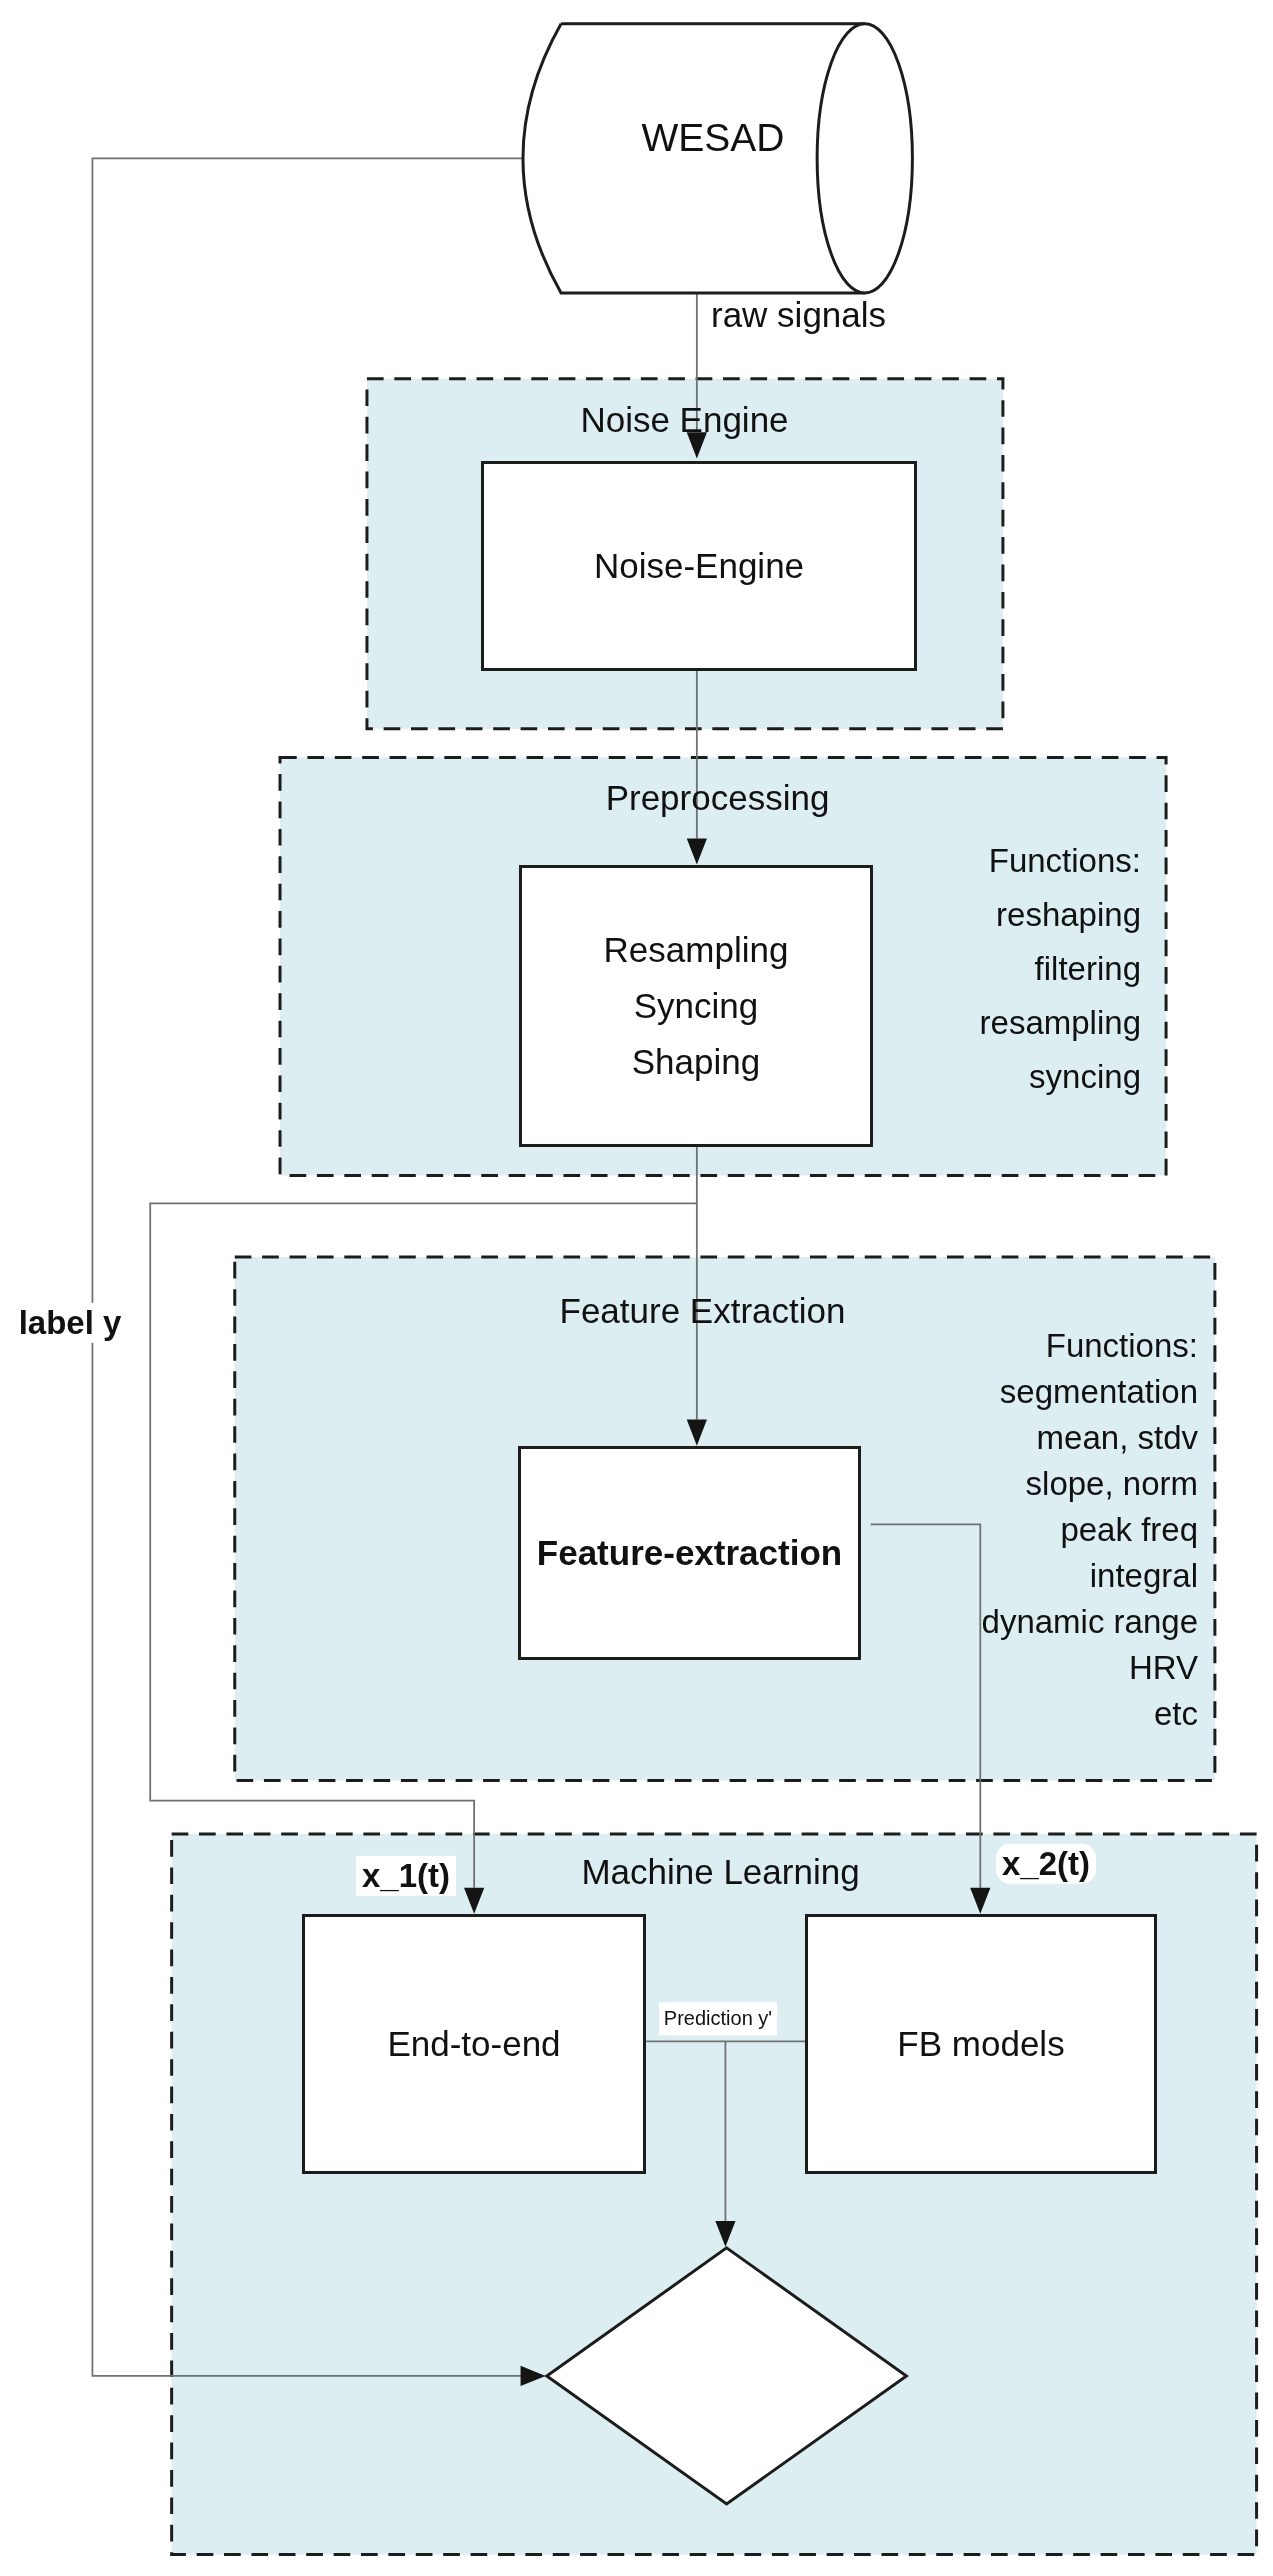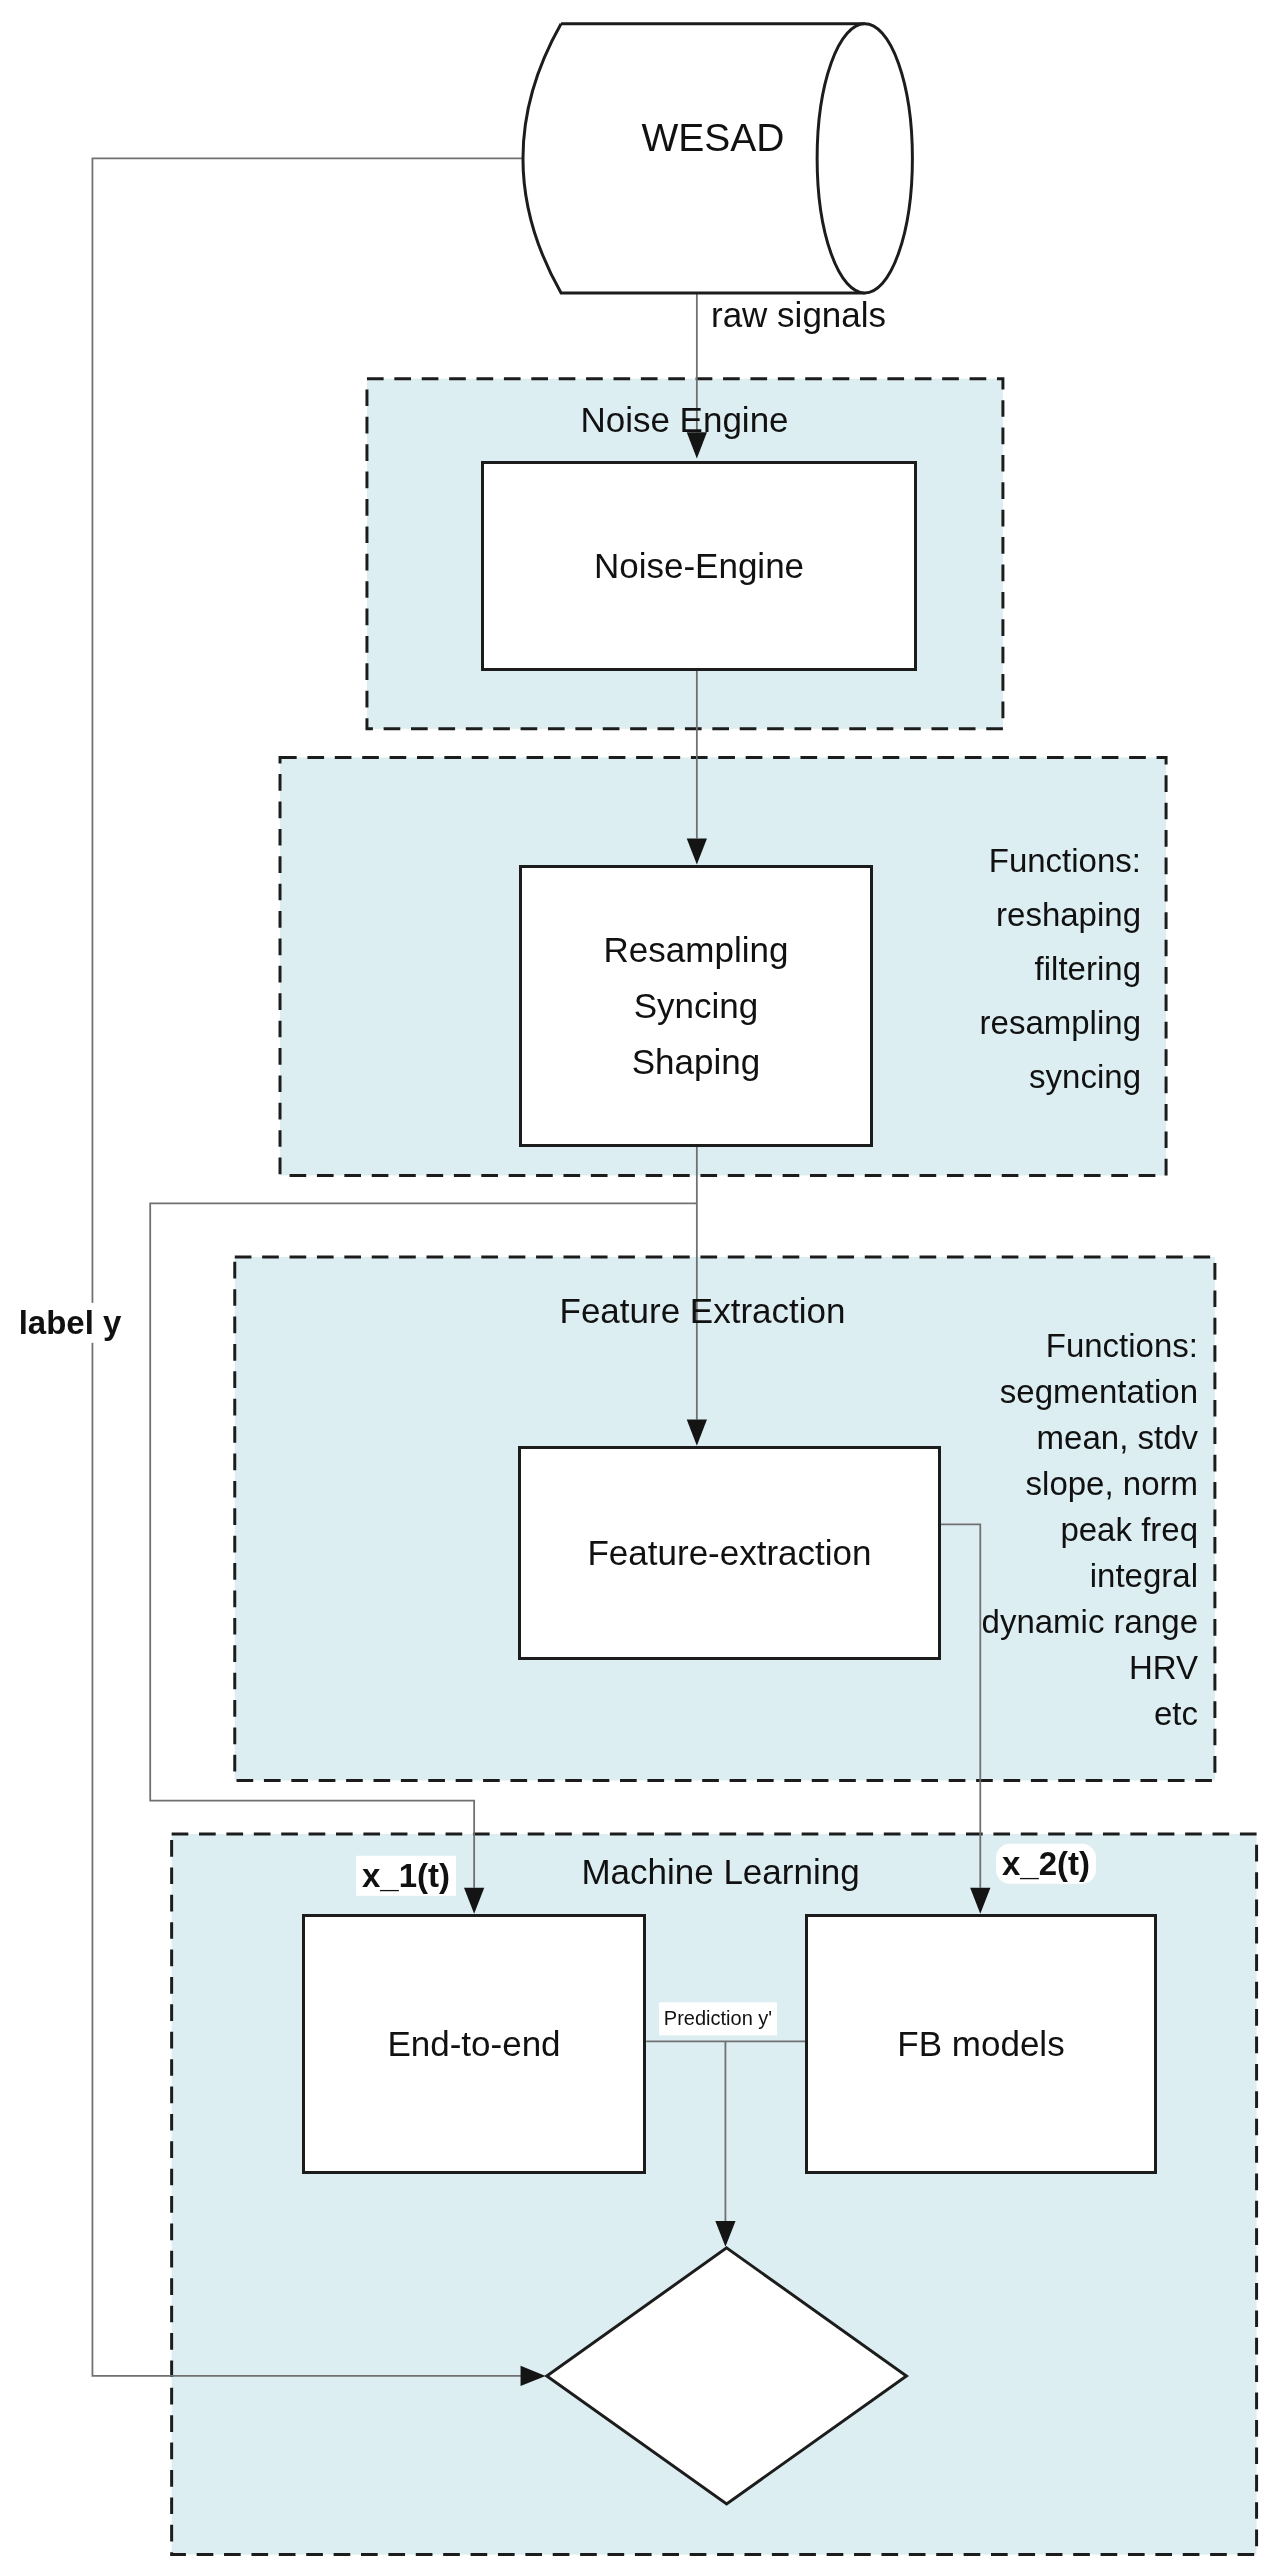--- a/index.html
+++ b/index.html
@@ -94,40 +94,41 @@
   </svg>
 
   <div id="wesad-label">WESAD</div>
 
   <div class="freetext" style="left:711px;top:295px;">raw signals</div>
   <div class="edge-label center-anchor" style="left:70px;top:1323px;">label y</div>
 
   <div class="section-title" style="left:476px;top:398px;">Noise Engine</div>
   <div class="node" style="left:481px;top:461px;width:436px;height:210px;">Noise-Engine</div>
 
+  <div class="section-title" style="left:509px;top:776px;">Preprocessing</div>
   <div class="func-list func-pp" style="right:133px;top:834px;">Functions:
 reshaping
 filtering
 resampling
 syncing</div>
   <div class="node" style="left:519px;top:865px;width:354px;height:282px;">Resampling
 Syncing
 Shaping</div>
 
   <div class="section-title" style="left:494px;top:1289px;">Feature Extraction</div>
   <div class="func-list func-fe" style="right:76px;top:1323px;">Functions:
 segmentation
 mean, stdv
 slope, norm
 peak freq
 integral
 dynamic range
 HRV
 etc</div>
-  <div class="node" style="left:518px;top:1446px;width:423px;height:214px;">Feature-extraction</div>
+  <div class="node" style="left:518px;top:1446px;width:343px;height:214px;font-weight:bold;">Feature-extraction</div>
 
   <div class="section-title" style="left:512px;top:1850px;">Machine Learning</div>
   <div class="edge-label center-anchor" style="left:406px;top:1876px;">x_1(t)</div>
   <div class="edge-label center-anchor" style="left:1046px;top:1864px;border-radius:14px;">x_2(t)</div>
 
   <div class="node" style="left:805px;top:1914px;width:352px;height:260px;">FB models</div>
   <div class="node" style="left:302px;top:1914px;width:344px;height:260px;">End-to-end</div>
 
   <div id="prediction-label">Prediction y'</div>
 

